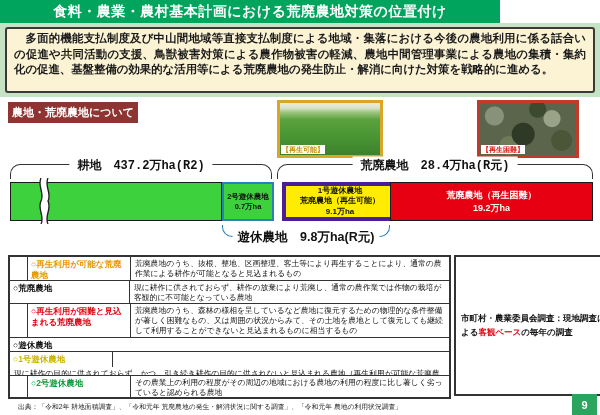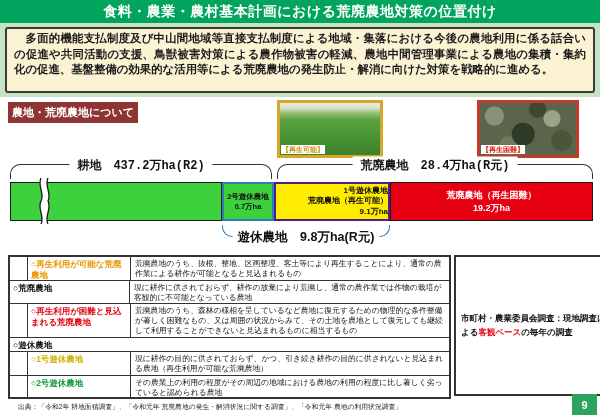--- a/index.html
+++ b/index.html
@@ -2,21 +2,21 @@
 <html><head>
 <meta charset="utf-8">
 <style>
   html,body{margin:0;padding:0;background:#888;}
   .slide{
     position:relative;width:600px;height:415px;background:#ffffff;overflow:hidden;
     font-family:"Liberation Sans","DejaVu Sans",sans-serif;color:#111;
   }
   
   .titlebar{
-    position:absolute;left:0;top:0;width:600px;height:23px;
+    position:absolute;left:0;top:0;width:500px;height:23px;
     background:#00a45c;color:#fff;font-size:14px;font-weight:bold;
     text-align:center;line-height:23px;letter-spacing:.5px;
   }
   .green-strip{position:absolute;left:0;top:23px;width:600px;height:74px;background:#c6e4c3;}
   .summary-box{
     position:absolute;left:5px;top:27px;width:590px;height:66px;box-sizing:border-box;
     background:#fcf3d4;border:2px solid #3a3a3a;border-radius:3px;
     padding:2px 7px;font-size:11.4px;font-weight:bold;line-height:1.38;color:#1a1a1a;
     text-align:justify;overflow:hidden;
   }
@@ -62,21 +62,21 @@
   }
   
   .seg{
     position:absolute;top:182px;height:39px;box-sizing:border-box;
     display:flex;flex-direction:column;align-items:center;justify-content:center;
     text-align:center;font-weight:bold;overflow:hidden;
   }
   .seg span{display:block;white-space:nowrap;}
   .seg-kochi{left:10px;width:212px;background:#3ed13e;border:1.5px solid #1a1a1a;}
   .seg-no2{left:222px;width:52px;background:#3ed13e;border:2px solid #2d7fb8;font-size:7.5px;line-height:1.25;}
-  .seg-no1{left:274px;width:116px;background:#ffec00;border:2px solid #4c1d95;font-size:8px;line-height:1.3;align-items:flex-end;}
+  .seg-no1{left:282px;width:116px;background:#ffec00;border:4px solid #4c1d95;font-size:8px;line-height:1.3;}
   .seg-hard{left:390px;width:203px;background:#e60012;border:1.5px solid #1a1a1a;color:#fff;font-size:9px;line-height:1.4;}
   .break-mark{position:absolute;left:36px;top:178px;width:16px;height:46px;}
   
   .bracket-bottom{
     position:absolute;left:222px;top:225px;width:168px;height:12px;box-sizing:border-box;
     border:1.5px solid #2d7fb8;border-top:none;border-radius:0 0 10px 10px;
   }
   .bracket-bottom .bracket-label{
     position:absolute;left:50%;bottom:0;transform:translate(-50%,58%);
     background:#fff;padding:0 5px;font-size:12.5px;font-weight:bold;white-space:nowrap;color:#111;
@@ -88,21 +88,21 @@
   }
   .trow{display:flex;border-bottom:1px solid #333;overflow:hidden;}
   .trow:last-child{border-bottom:none;}
   .ind{width:17px;flex:none;border-right:1px solid #333;}
   .lbl{width:120px;flex:none;border-right:1px solid #333;box-sizing:border-box;
        padding:2px 3px;font-size:8.5px;font-weight:bold;line-height:1.25;}
   .lbl-sub{width:103px;}
   .dsc{flex:1;padding:2px 4px;font-size:7.8px;line-height:1.3;color:#111;}
   .lbl-span{width:100%;border-right:none;}
   .h-r1{height:22px;} .h-r2{height:23px;} .h-r3{height:33px;}
-  .h-r4{height:13px;} .h-r5{height:23px;} .h-r6{height:21px;}
+  .h-r4{height:13px;} .h-r5{height:23px;flex-direction:column;} .h-r6{height:21px;}
   .c-orange{color:#e89600;} .c-red{color:#e30613;} .c-yellow{color:#cbb400;} .c-green{color:#129a3d;}
   
   .annotation-box{
     position:absolute;left:454px;top:255px;width:166px;height:141px;box-sizing:border-box;
     border:2px solid #333;background:#fff;display:flex;align-items:center;
     padding:0 5px;font-size:8.5px;font-weight:bold;line-height:1.55;color:#111;
   }
   .annotation-box .hl{color:#e30613;}
   
   .footer-source{position:absolute;left:18px;top:402px;font-size:6.8px;color:#222;white-space:nowrap;}

